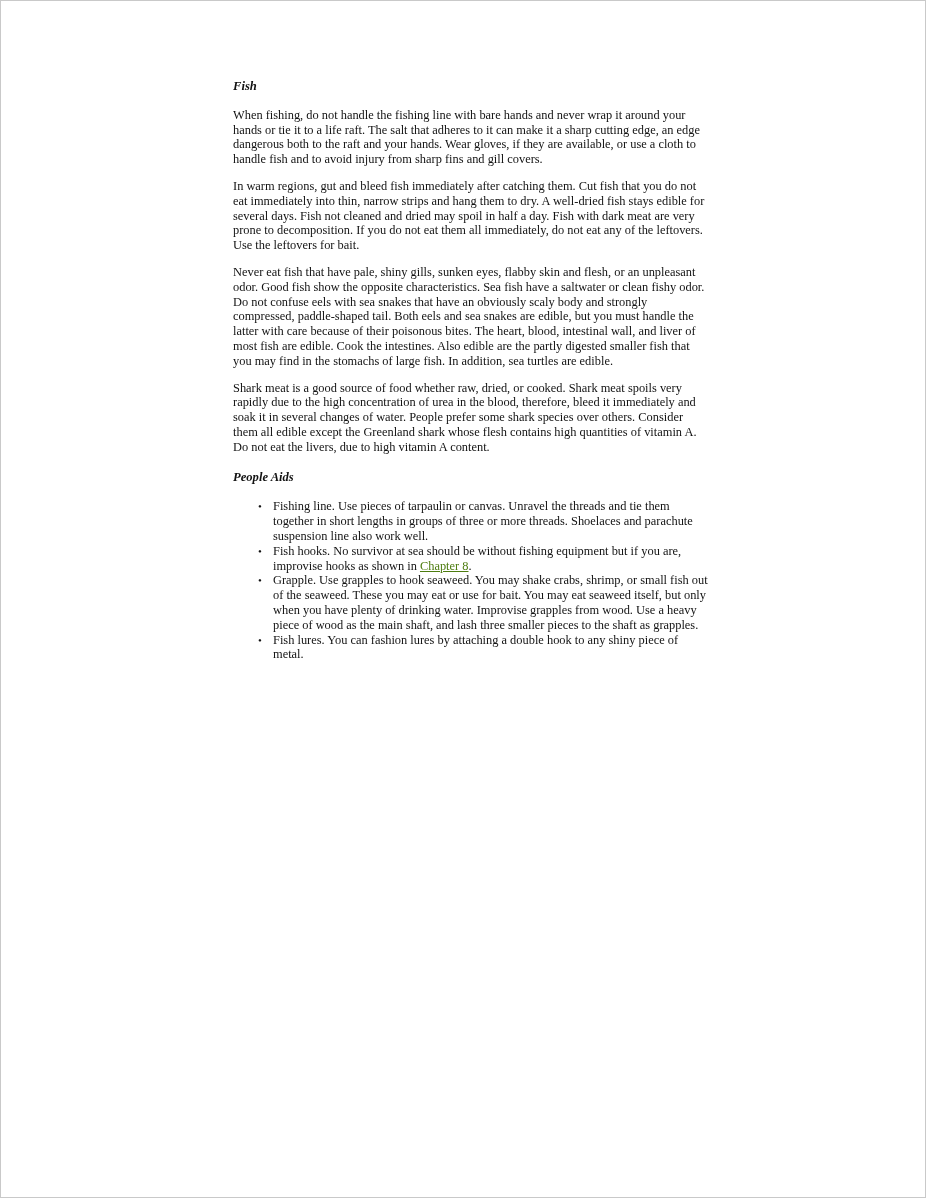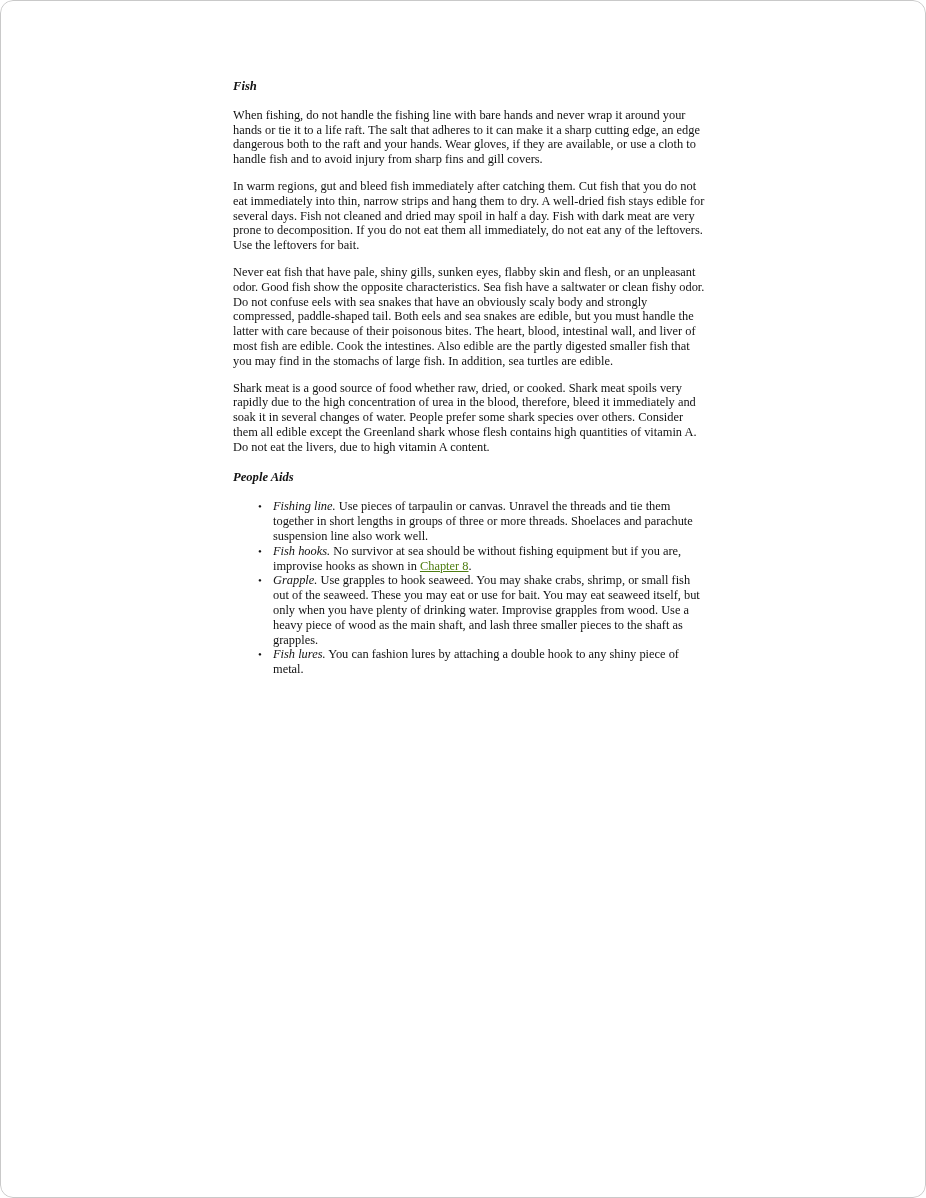--- a/index.html
+++ b/index.html
@@ -1,15 +1,15 @@
 <!DOCTYPE html>
 <html><head>
 <meta charset="utf-8">
 <style>
-  * { margin: 0; padding: 0; box-sizing: border-box; border-radius: 13px; }
+  * { margin: 0; padding: 0; box-sizing: border-box; }
   html, body { background: #ffffff; }
   .page {
     width: 926px;
     height: 1198px;
     background: #ffffff;
     border: 1px solid #c9c9c9;
     position: relative;
     font-family: "Liberation Serif", serif;
     color: #121212;
     overflow: hidden;
@@ -45,21 +45,20 @@
     padding-left: 40px;
   }
   ul.bullet-list li::before {
     content: "\2022";
     position: absolute;
     left: 25px;
     top: 0;
     font-size: 11px;
   }
   .lead {
-    font-style: italic;
   }
   a.doc-link {
     color: #4d7c0f;
     cursor: pointer;
   }
 </style>
 </head>
 <body>
 
 <div class="page">

